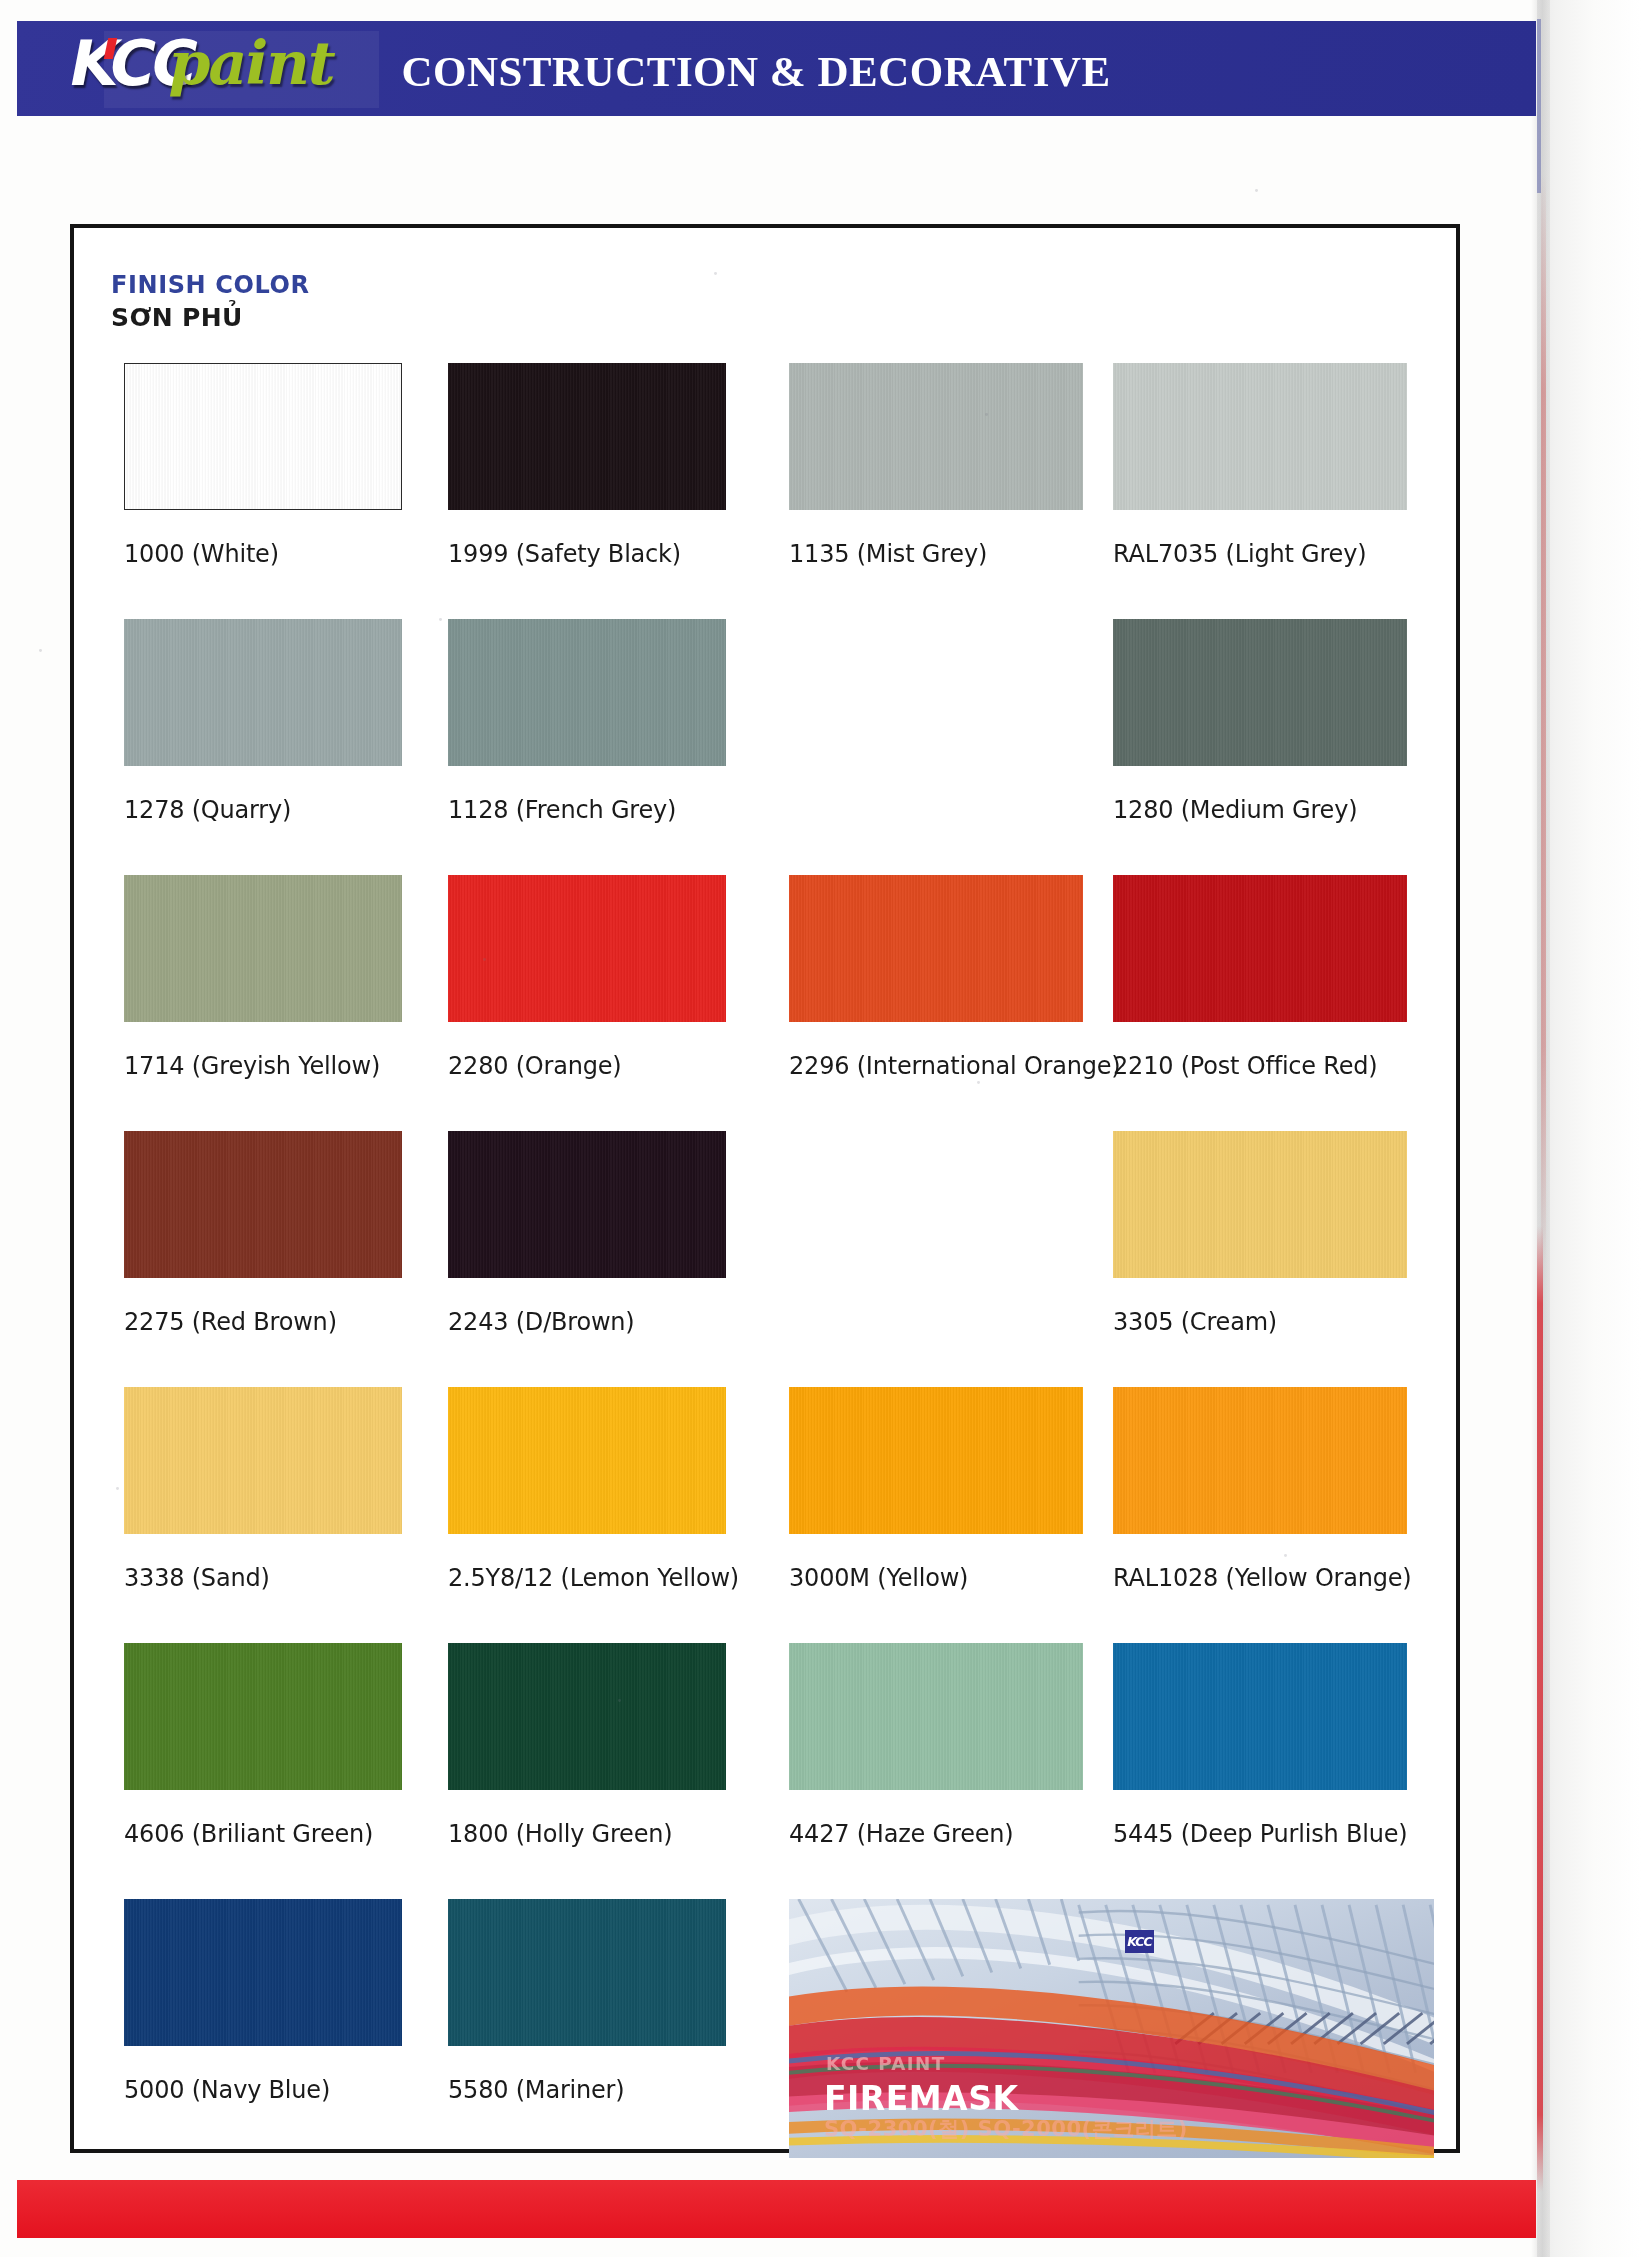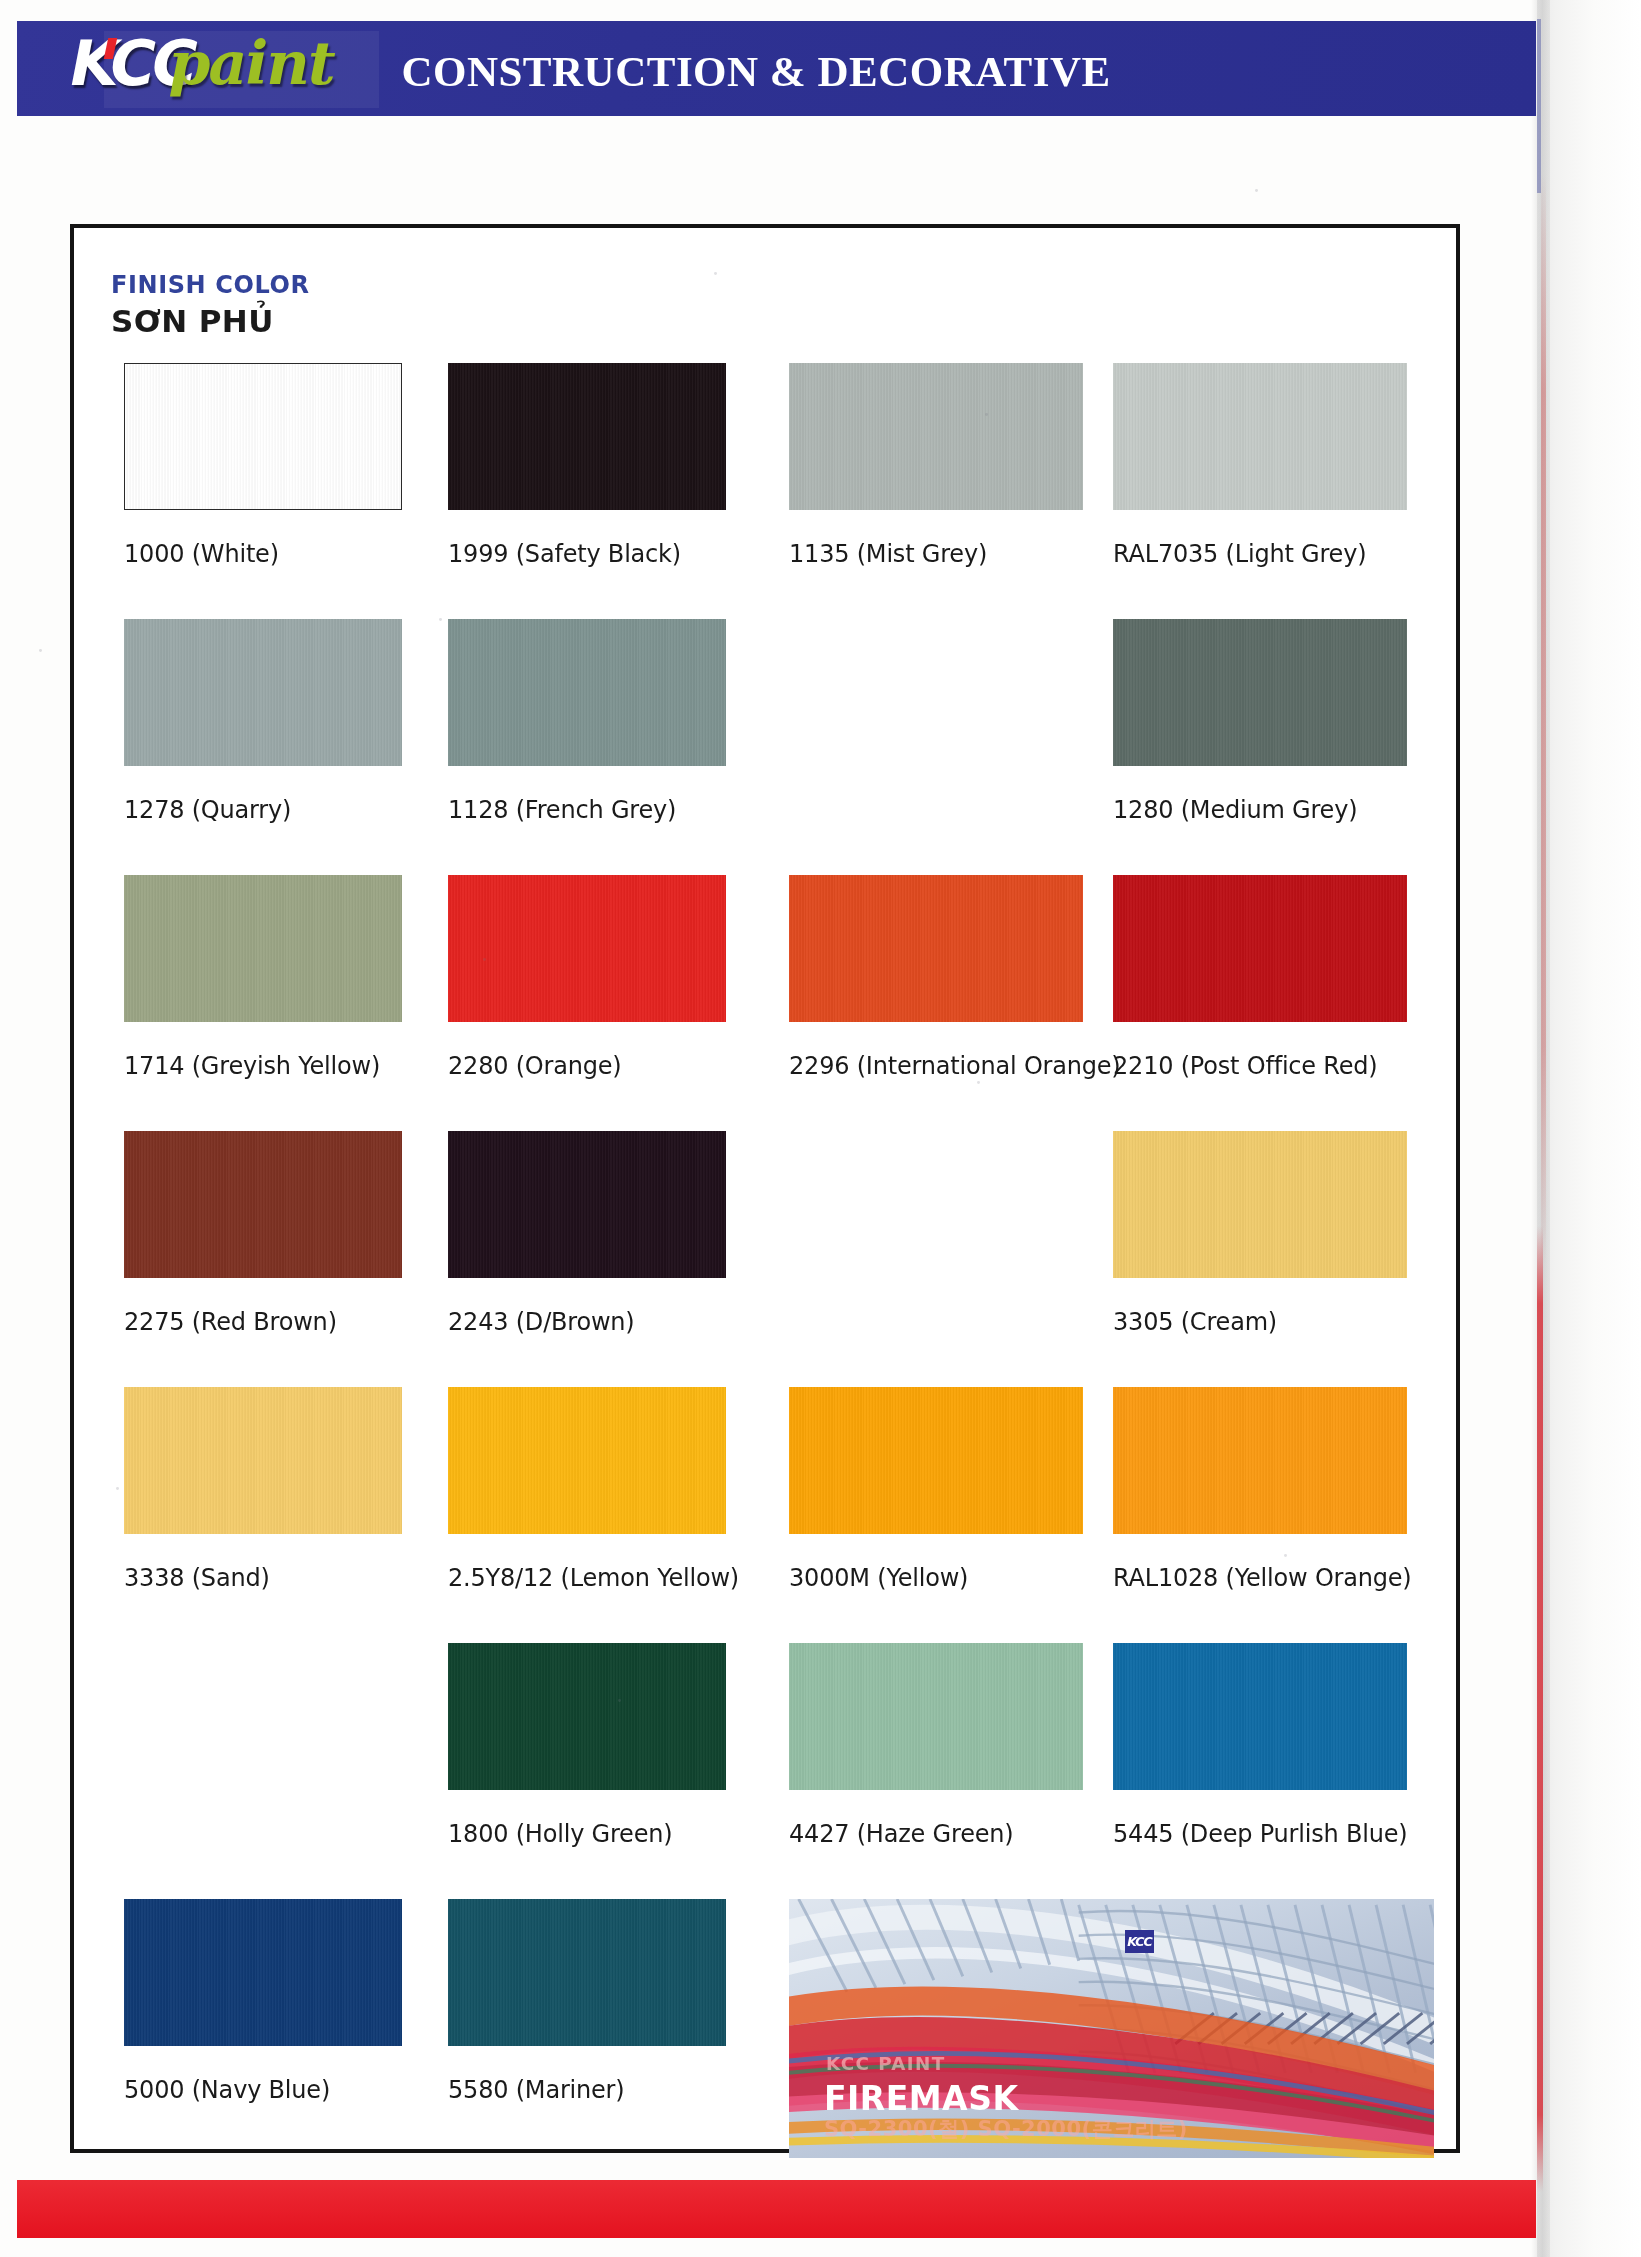--- a/index.html
+++ b/index.html
@@ -125,21 +125,21 @@
   }
   .section-head .en {
     font-family: "DejaVu Sans", sans-serif;
     font-size: 24px;
     font-weight: bold;
     color: #32439a;
     letter-spacing: 0.6px;
   }
   .section-head .vi {
     font-family: "DejaVu Sans", sans-serif;
-    font-size: 31px;
+    font-size: 25px;
     font-weight: bold;
     color: #1b1b1b;
     letter-spacing: 0.4px;
     margin-top: 3.9px;
   }
 
   
   .grid {
     position: absolute;
     left: 34px; top: 135px;
@@ -407,20 +407,26 @@
           <div class="swatch-label">3000M (Yellow)</div>
         </div>
         <div class="cell c3">
           <div class="swatch" style="background: rgb(250, 154, 18);">
             <div class="swatch-texture"></div>
           </div>
           <div class="swatch-label">RAL1028 (Yellow Orange)</div>
         </div>
       </div>
       <div class="row">
+        <div class="cell c0">
+          <div class="swatch" style="background: rgb(77, 125, 37);">
+            <div class="swatch-texture"></div>
+          </div>
+          <div class="swatch-label">4606 (Briliant Green)</div>
+        </div>
         <div class="cell c1">
           <div class="swatch" style="background: rgb(16, 67, 46);">
             <div class="swatch-texture"></div>
           </div>
           <div class="swatch-label">1800 (Holly Green)</div>
         </div>
         <div class="cell c2">
           <div class="swatch" style="background: rgb(148, 191, 165);">
             <div class="swatch-texture"></div>
           </div>

